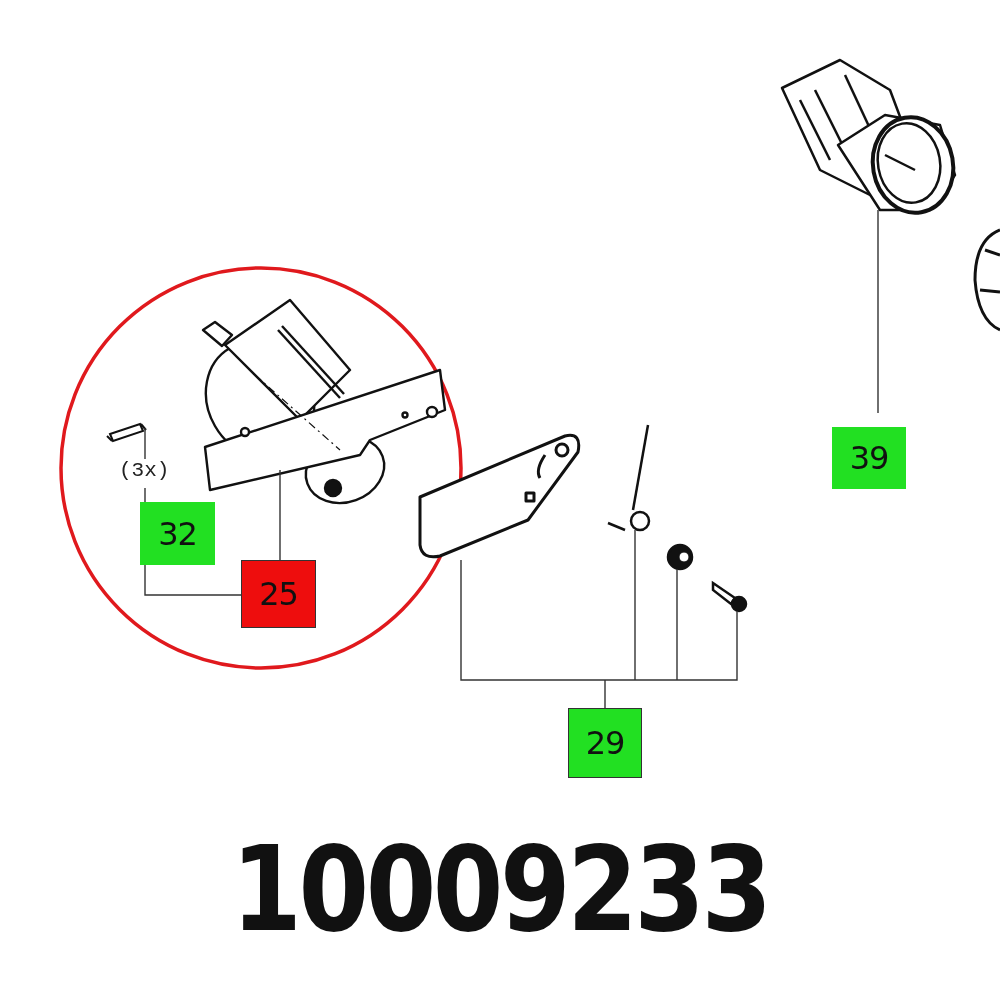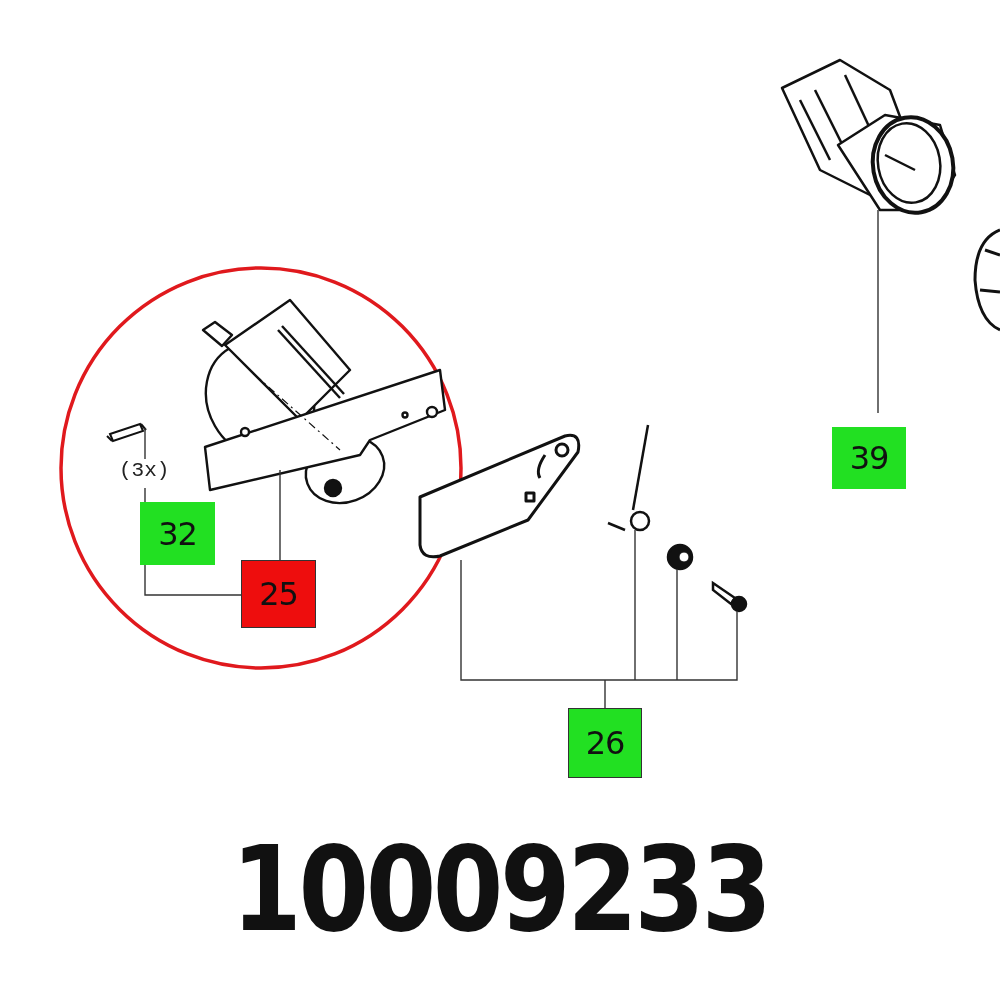--- a/index.html
+++ b/index.html
@@ -87,16 +87,16 @@
     <line x1="635" y1="530" x2="635" y2="680"></line>
     <line x1="677" y1="569" x2="677" y2="680"></line>
     <line x1="605" y1="680" x2="605" y2="708"></line>
   </g>
 </svg>
 
 <span class="qty" style="left:118px; top:459px;">(3x)</span>
 
 <div class="label green" style="left:104px; top:502px; width:75px; height:63px;margin-left:36px;">32</div>
 <div class="label red" style="left:241px; top:560px; width:75px; height:68px;">25</div>
-<div class="label green" style="left:568px; top:708px; width:74px; height:70px; outline:1.5px solid #333; outline-offset:-1px;">26</div>
+<div class="label green" style="left:568px; top:708px; width:74px; height:70px; outline:1.5px solid #333; outline-offset:-1px;">29</div>
 <div class="label green" style="left:832px; top:427px; width:74px; height:62px;">39</div>
 
 <div class="partno">10009233</div>
 
 </body></html>

